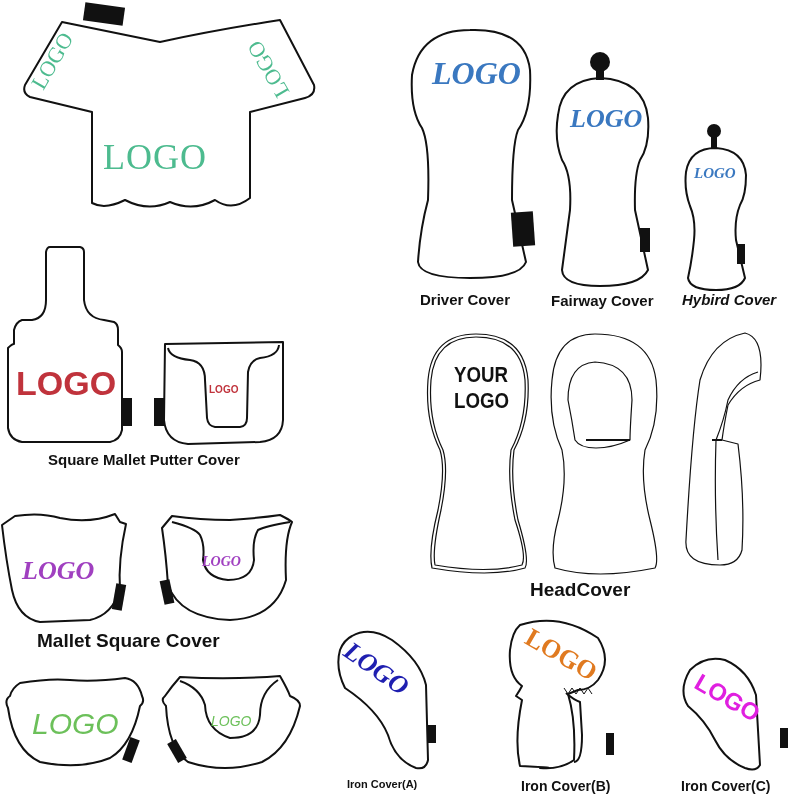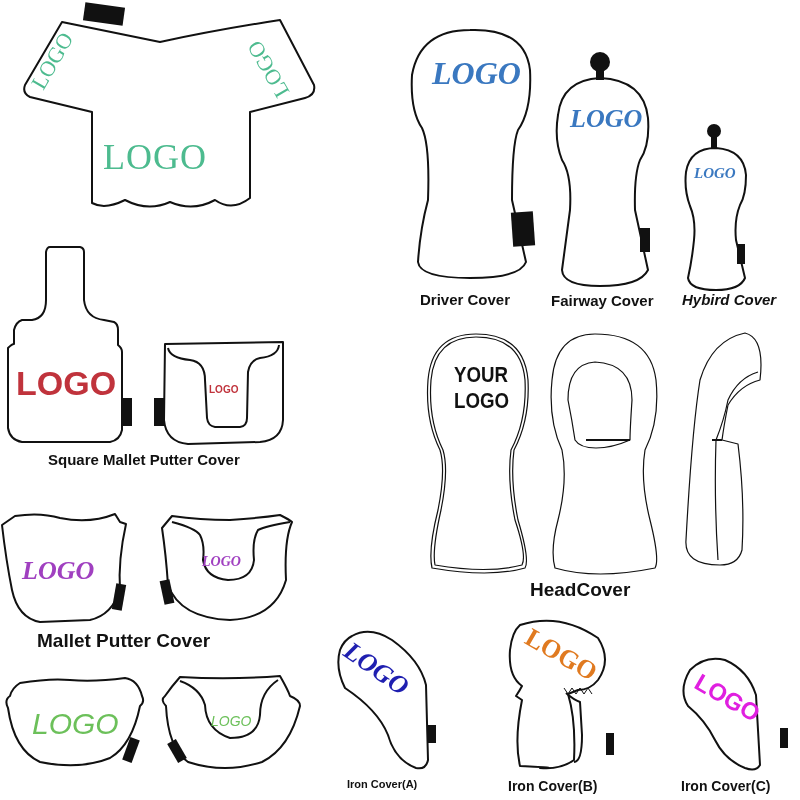--- a/index.html
+++ b/index.html
@@ -101,22 +101,22 @@
 <div class="logo" style="position:absolute;left:694px;top:165px;font-family:'Liberation Serif',serif;font-style:italic;font-weight:bold;font-size:15px;color:#3a78c0;">LOGO</div>
 
 <div class="logo" style="position:absolute;left:454px;top:362px;font-weight:bold;font-size:22px;color:#111;transform:scaleX(0.85);transform-origin:left;">YOUR</div>
 <div class="logo" style="position:absolute;left:454px;top:388px;font-weight:bold;font-size:22px;color:#111;transform:scaleX(0.85);transform-origin:left;">LOGO</div>
 
 <div class="logo" style="position:absolute;left:340px;top:654px;font-family:'Liberation Serif',serif;font-style:italic;font-weight:bold;font-size:26px;color:#1f1fb0;transform:rotate(35deg);">LOGO</div>
 <div class="logo" style="position:absolute;left:522px;top:640px;font-family:'Liberation Serif',serif;font-weight:bold;font-size:26px;color:#e07a20;transform:rotate(30deg);">LOGO</div>
 <div class="logo" style="position:absolute;left:692px;top:684px;font-weight:bold;font-size:24px;color:#e020e0;transform:rotate(30deg);">LOGO</div>
 
 <div class="lbl" style="left:8px;top:451px;font-size:15px;margin-left:40px;">Square Mallet Putter Cover</div>
-<div class="lbl" style="left:37px;top:630px;font-size:19px;">Mallet Putter Cover</div>
+<div class="lbl" style="left:37px;top:630px;font-size:19px;">Mallet Square Cover</div>
 <div class="lbl" style="left:420px;top:291px;font-size:15px;">Driver Cover</div>
 <div class="lbl" style="left:551px;top:292px;font-size:15px;text-align:center;">Fairway Cover</div>
 <div class="lbl" style="left:682px;top:291px;font-size:15px;font-style:italic;">Hybird Cover</div>
 <div class="lbl" style="left:530px;top:579px;font-size:19px;">HeadCover</div>
 <div class="lbl" style="left:347px;top:778px;font-size:11px;">Iron Cover(A)</div>
-<div class="lbl" style="left:508px;top:778px;font-size:14px;">Iron Cover(B)</div>
+<div class="lbl" style="left:521px;top:778px;font-size:14px;">Iron Cover(B)</div>
 <div class="lbl" style="left:681px;top:778px;font-size:14px;">Iron Cover(C)</div>
 
 </div>
 
 </body></html>

